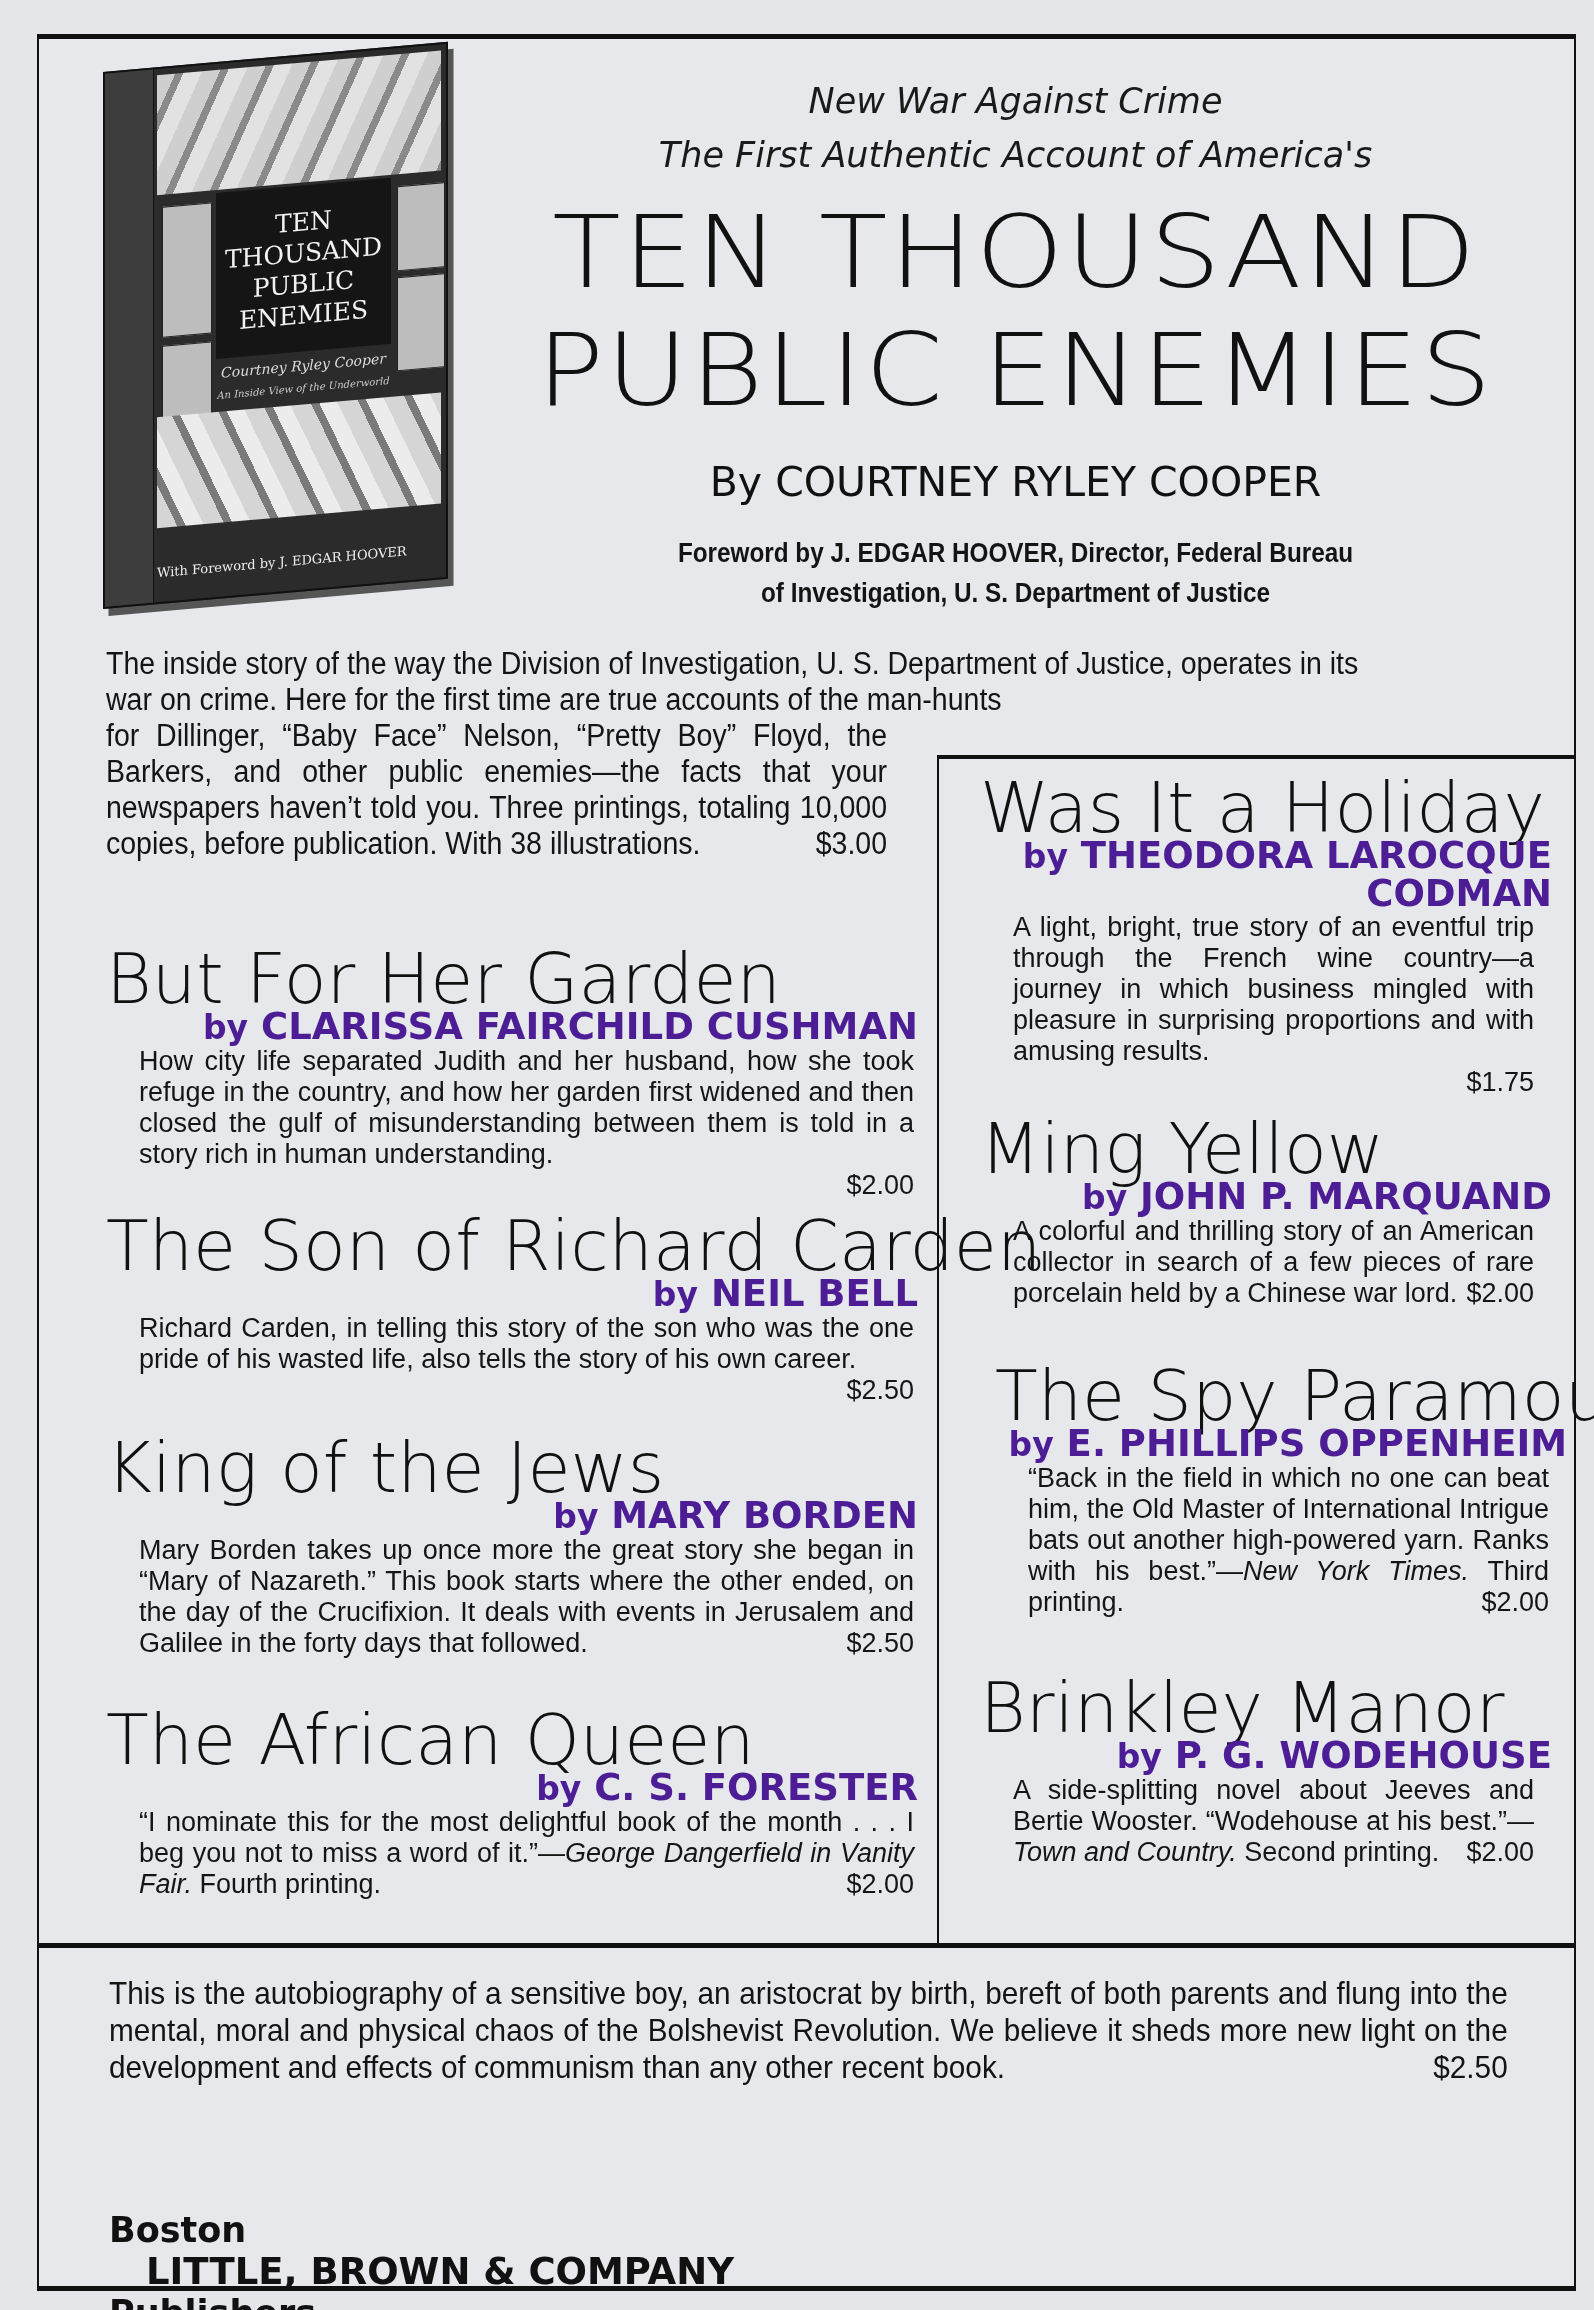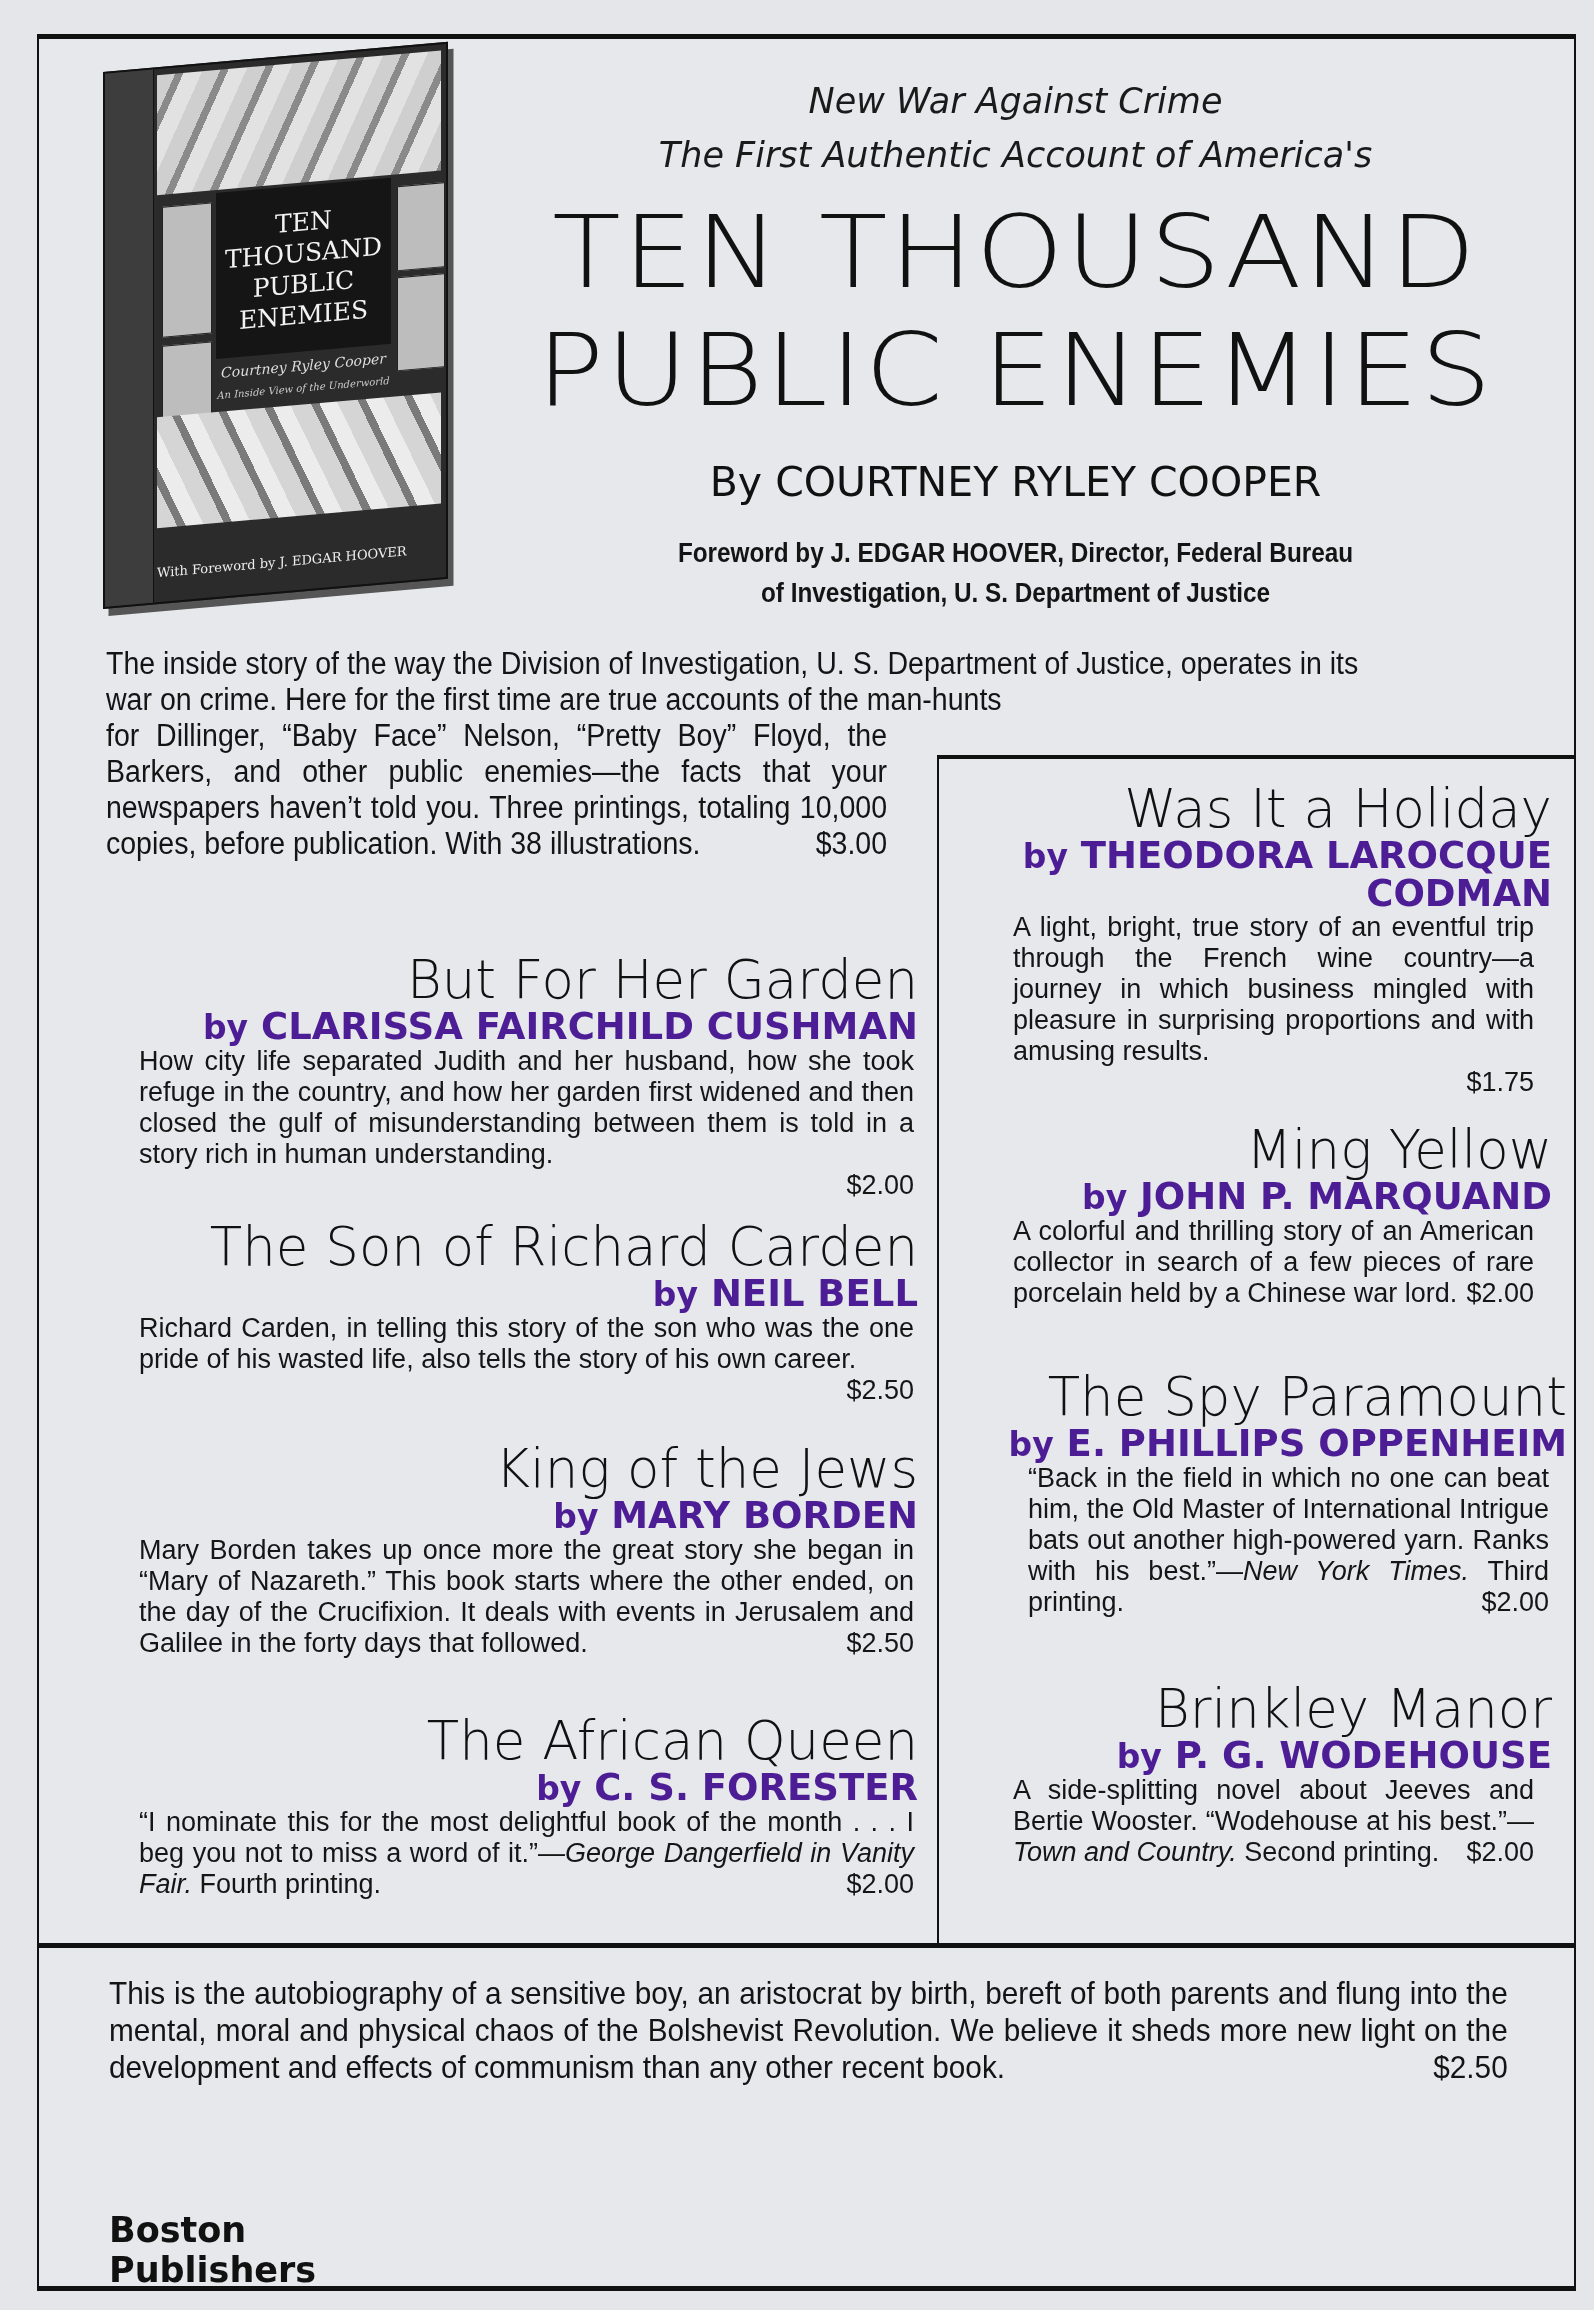--- a/index.html
+++ b/index.html
@@ -46,21 +46,21 @@
     font-family:"Liberation Sans Narrow","Liberation Sans", sans-serif; font-weight:bold; font-size:27px; line-height:40px; transform:scaleX(0.9); transform-origin:center; }
   .intro { position:absolute; left:106px; top:646px; width:1403px;
     font-family:"Liberation Sans", sans-serif; font-size:31px; line-height:36px; transform:scaleX(0.92); transform-origin:left top; color:#141414; }
   .intro-narrow { position:absolute; left:106px; top:718px; width:849px;
     font-family:"Liberation Sans", sans-serif; font-size:31px; line-height:36px; transform:scaleX(0.92); transform-origin:left top; text-align:justify; }
   .intro-narrow .price, .entry .price { float:right; }
   .rbox { position:absolute; left:937px; top:755px; width:637px; height:1191px;
     border-top:4.6px solid #111; border-left:2.8px solid #111; box-sizing:border-box; }
   .bottom-sep { position:absolute; left:37px; top:1943px; width:1539px; height:4.6px; background:#111; }
   .entry { position:absolute; }
-  .entry .etitle { font-family:"DejaVu Sans", sans-serif; font-weight:200; font-size:53px; line-height:57px; color:#111; white-space:nowrap;text-align:right; }
+  .entry .etitle { font-family:"DejaVu Sans", sans-serif; font-weight:200; font-size:70px; line-height:57px; color:#111; white-space:nowrap; }
   .entry .eauthor { font-family:"DejaVu Sans", sans-serif; font-weight:bold; font-size:37px; line-height:37px; color:#4c1d95;text-align:right; }
   .entry .eauthor .by { font-size:33px; }
   .entry .edesc { margin-left:33px; font-family:"Liberation Sans", sans-serif; font-size:27px; line-height:31px; text-align:justify; color:#151515; }
   .entry .edesc i { font-style:italic; }
   .left .edesc { width:775px; }
   .right .edesc { width:521px; }
   .left { left:106px; width:812px; }
   .right { left:980px; width:572px; }
   .last { position:absolute; left:109px; top:1975px; width:1403px; }
   .last .row1 { display:flex; justify-content:space-between; align-items:baseline; }
@@ -193,15 +193,16 @@
 
 <div class="last">
   <div class="ldesc">
     <span>This is the autobiography of a sensitive boy, an aristocrat by birth, bereft of both parents and flung into the mental, moral and physical chaos of the Bolshevist Revolution.  We believe it sheds more new light on the development and effects of communism than any other recent book.</span>
     <span style="float:right;">$2.50</span>
   </div>
 </div>
 
 <div class="footer">
   <span>Boston</span>
+  <span class="publisher">LITTLE, BROWN &amp; COMPANY</span>
   <span>Publishers</span>
 </div>
 
 
 </body></html>

